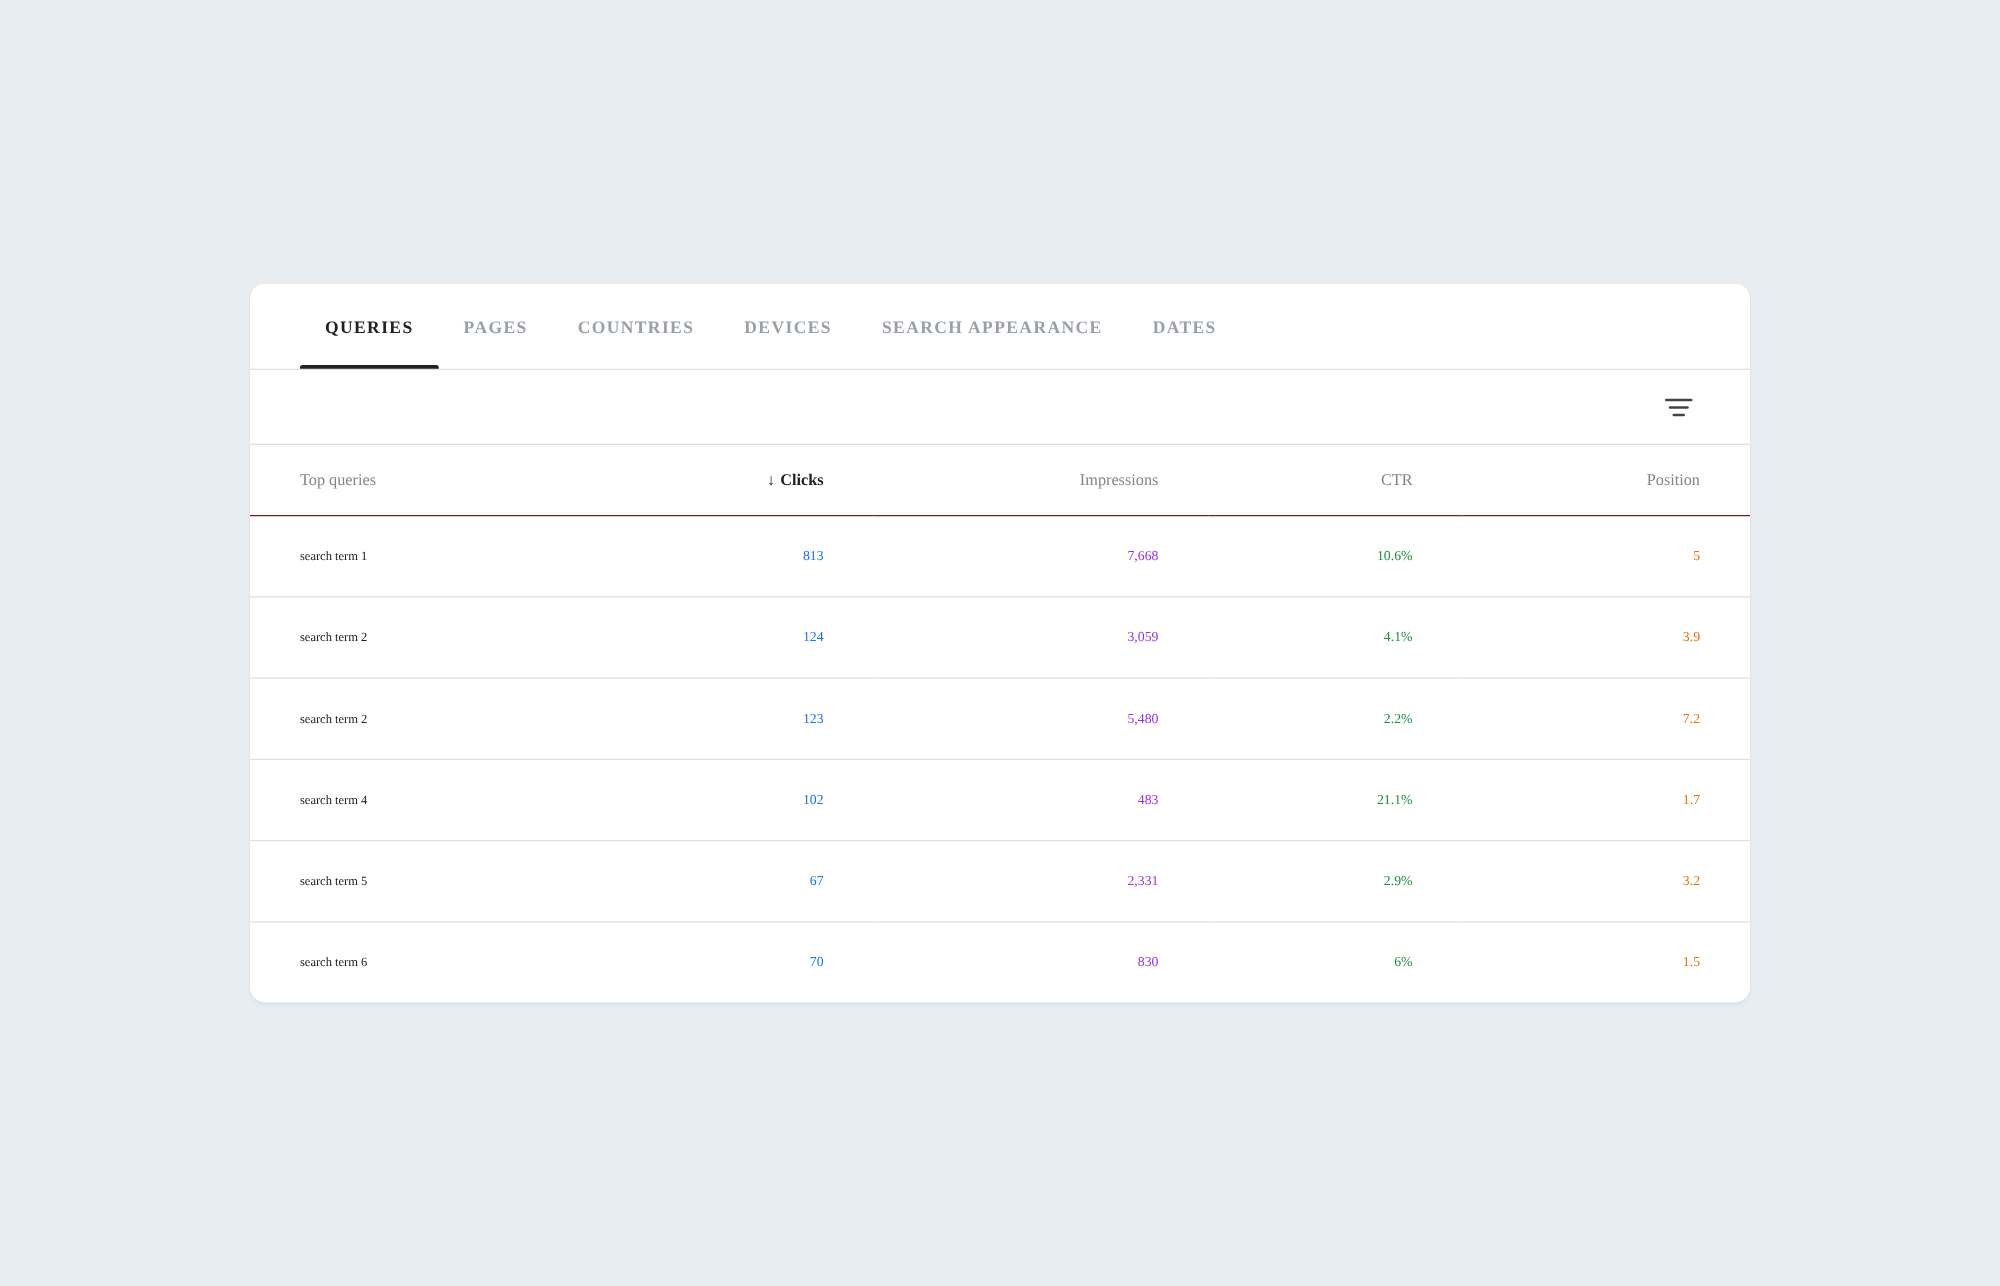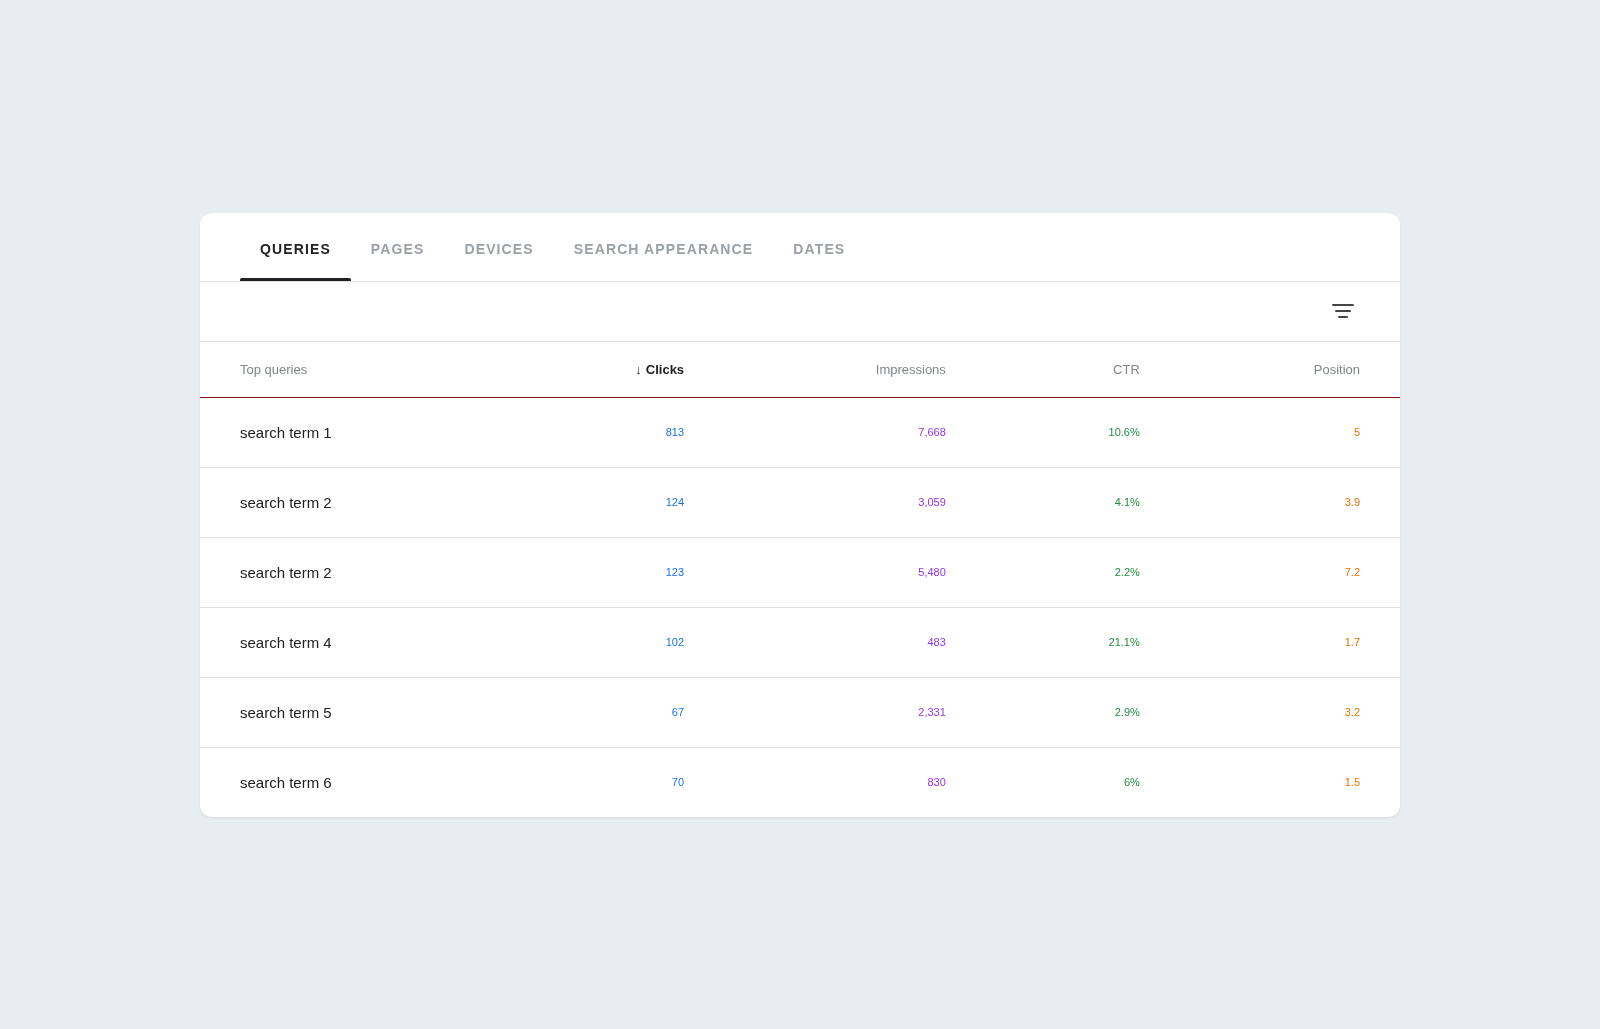--- a/index.html
+++ b/index.html
@@ -17,20 +17,21 @@
       min-height: 100vh;
       padding: 20px;
     }
 
     .card {
       background: #ffffff;
       border-radius: 12px;
       width: 1200px;
       overflow: hidden;
       box-shadow: 0 1px 3px rgba(0,0,0,0.08);
+      font-family: Liberation Serif, serif;
     }
 
     
     .tabs {
       display: flex;
       align-items: center;
       padding: 0 40px;
       border-bottom: 1px solid #e0e0e0;
     }
 
@@ -144,21 +145,21 @@
 
     .table td {
       padding: 26px 40px;
       font-size: 11px;
       text-align: right;
     }
 
     .table td:first-child {
       text-align: left;
       color: #202124;
-      font-size: 15px;
+      font-size: 10px;
     }
 
     .cell-clicks {
       color: #1a73e8;
     }
 
     .cell-impressions {
       color: #9334e6;
     }
 
@@ -172,20 +173,21 @@
     }
   </style>
 </head>
 <body>
 
 <div class="card">
 
   <nav class="tabs">
     <div class="tab active">QUERIES</div>
     <div class="tab">PAGES</div>
+    <div class="tab">COUNTRIES</div>
     <div class="tab">DEVICES</div>
     <div class="tab">SEARCH APPEARANCE</div>
     <div class="tab">DATES</div>
   </nav>
 
   <div class="filter-bar">
     <div class="filter-icon">
       <span></span>
       <span></span>
       <span></span>

